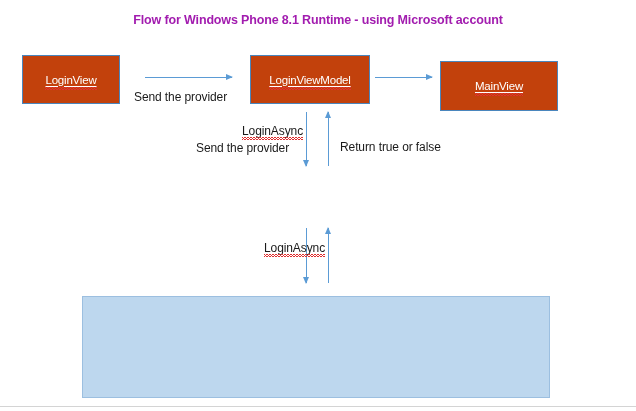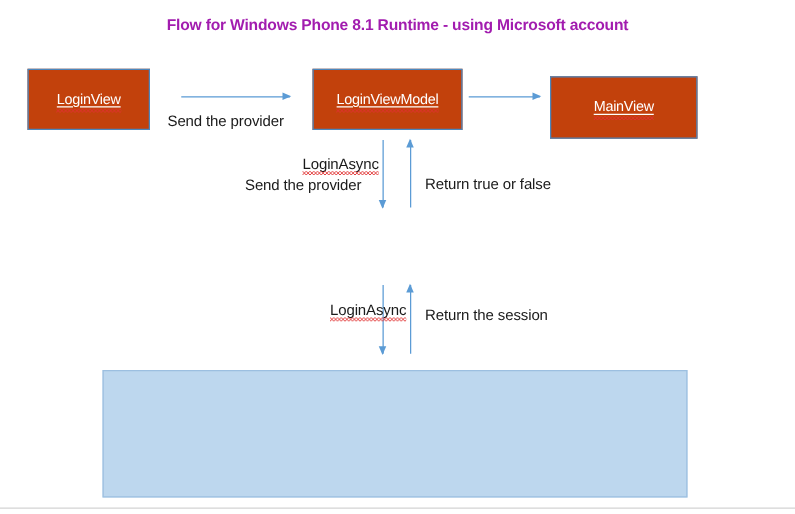--- a/index.html
+++ b/index.html
@@ -232,17 +232,16 @@
   </div>
 
   <div class="edge-label" id="label-send-provider-2">Send the provider</div>
 
   <div class="edge-label" id="label-return-bool">Return true or false</div>
 
   <div class="edge-label" id="label-login-async-2">
     <span class="misspelled">LoginAsync</span>
   </div>
 
-  <div class="edge-label" id="label-return-session">Return the session</div>
 
   <div id="bottom-rule"></div>
 
 </div>
 
 </body></html>

